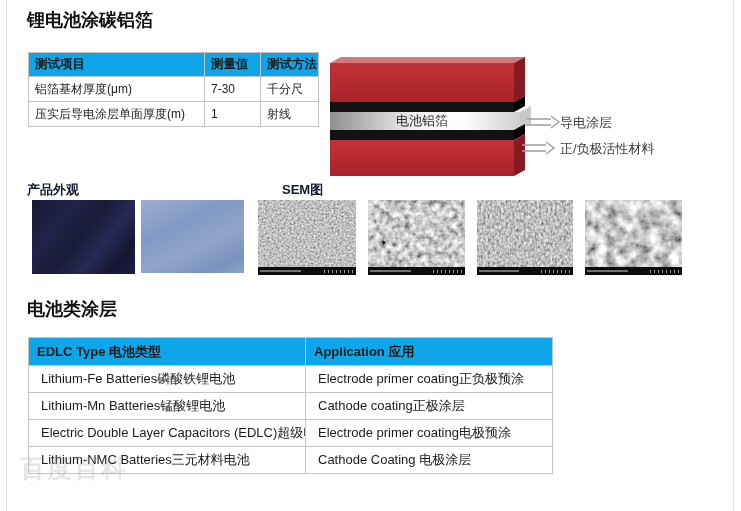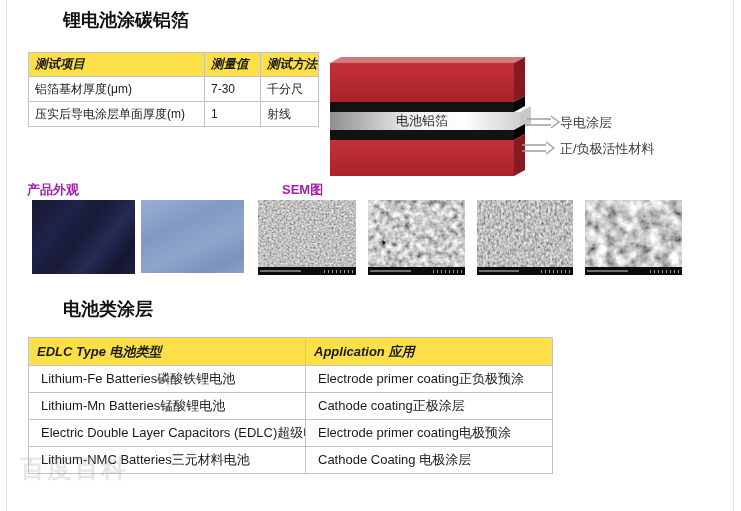--- a/index.html
+++ b/index.html
@@ -1,31 +1,31 @@
 <!DOCTYPE html>
 <html><head>
 <meta charset="utf-8">
 <style>
   * { margin:0; padding:0; box-sizing:border-box; }
   body { background:#fff; font-family:"Liberation Sans","DejaVu Sans",sans-serif; color:#1a1a1a; }
   #page { position:relative; width:741px; height:511px; background:#fff; overflow:hidden; }
   .page-edge { position:absolute; top:0; bottom:0; width:1px; background:#e2e2e2; }
   .edge-left { left:6px; } .edge-right { left:733px; }
 
-  .sec-title { position:absolute; font-size:18px; font-weight:bold; color:#111;margin-left:36px; }
+  .sec-title { position:absolute; font-size:18px; font-weight:bold; color:#111; }
   #title1 { left:27px; top:8px; }
   #title2 { left:27px; top:297px; }
 
-  .sub-label { position:absolute; font-size:13px; font-weight:bold; color:#a21caf; }
+  .sub-label { position:absolute; font-size:13px; font-weight:bold; color:#0f172a; }
   #label-product { left:27px; top:181px; }
   #label-sem { left:282px; top:181px; }
 
   table { border-collapse:collapse; table-layout:fixed; background:#fff; }
   th, td { border:1px solid #c3c3c3; overflow:hidden; white-space:nowrap; }
-  th { background:#fde047; font-weight:bold; text-align:left;font-style:italic; }
+  th { background:#0ea5e9; font-weight:bold; text-align:left; }
 
   #spec-table { position:absolute; left:28px; top:52px; width:290px; font-size:12px; }
   #spec-table th { height:24px; padding-left:6px; font-size:12.5px; }
   #spec-table td { height:25px; padding-left:6px; }
   #spec-table { border:1px solid #adadad; }
 
   #battery-table { position:absolute; left:28px; top:337px; width:524px; font-size:13px; border:1px solid #adadad; }
   #battery-table th { height:28px; padding-left:8px; }
   #battery-table td { height:27px; padding-left:12px; }
 

